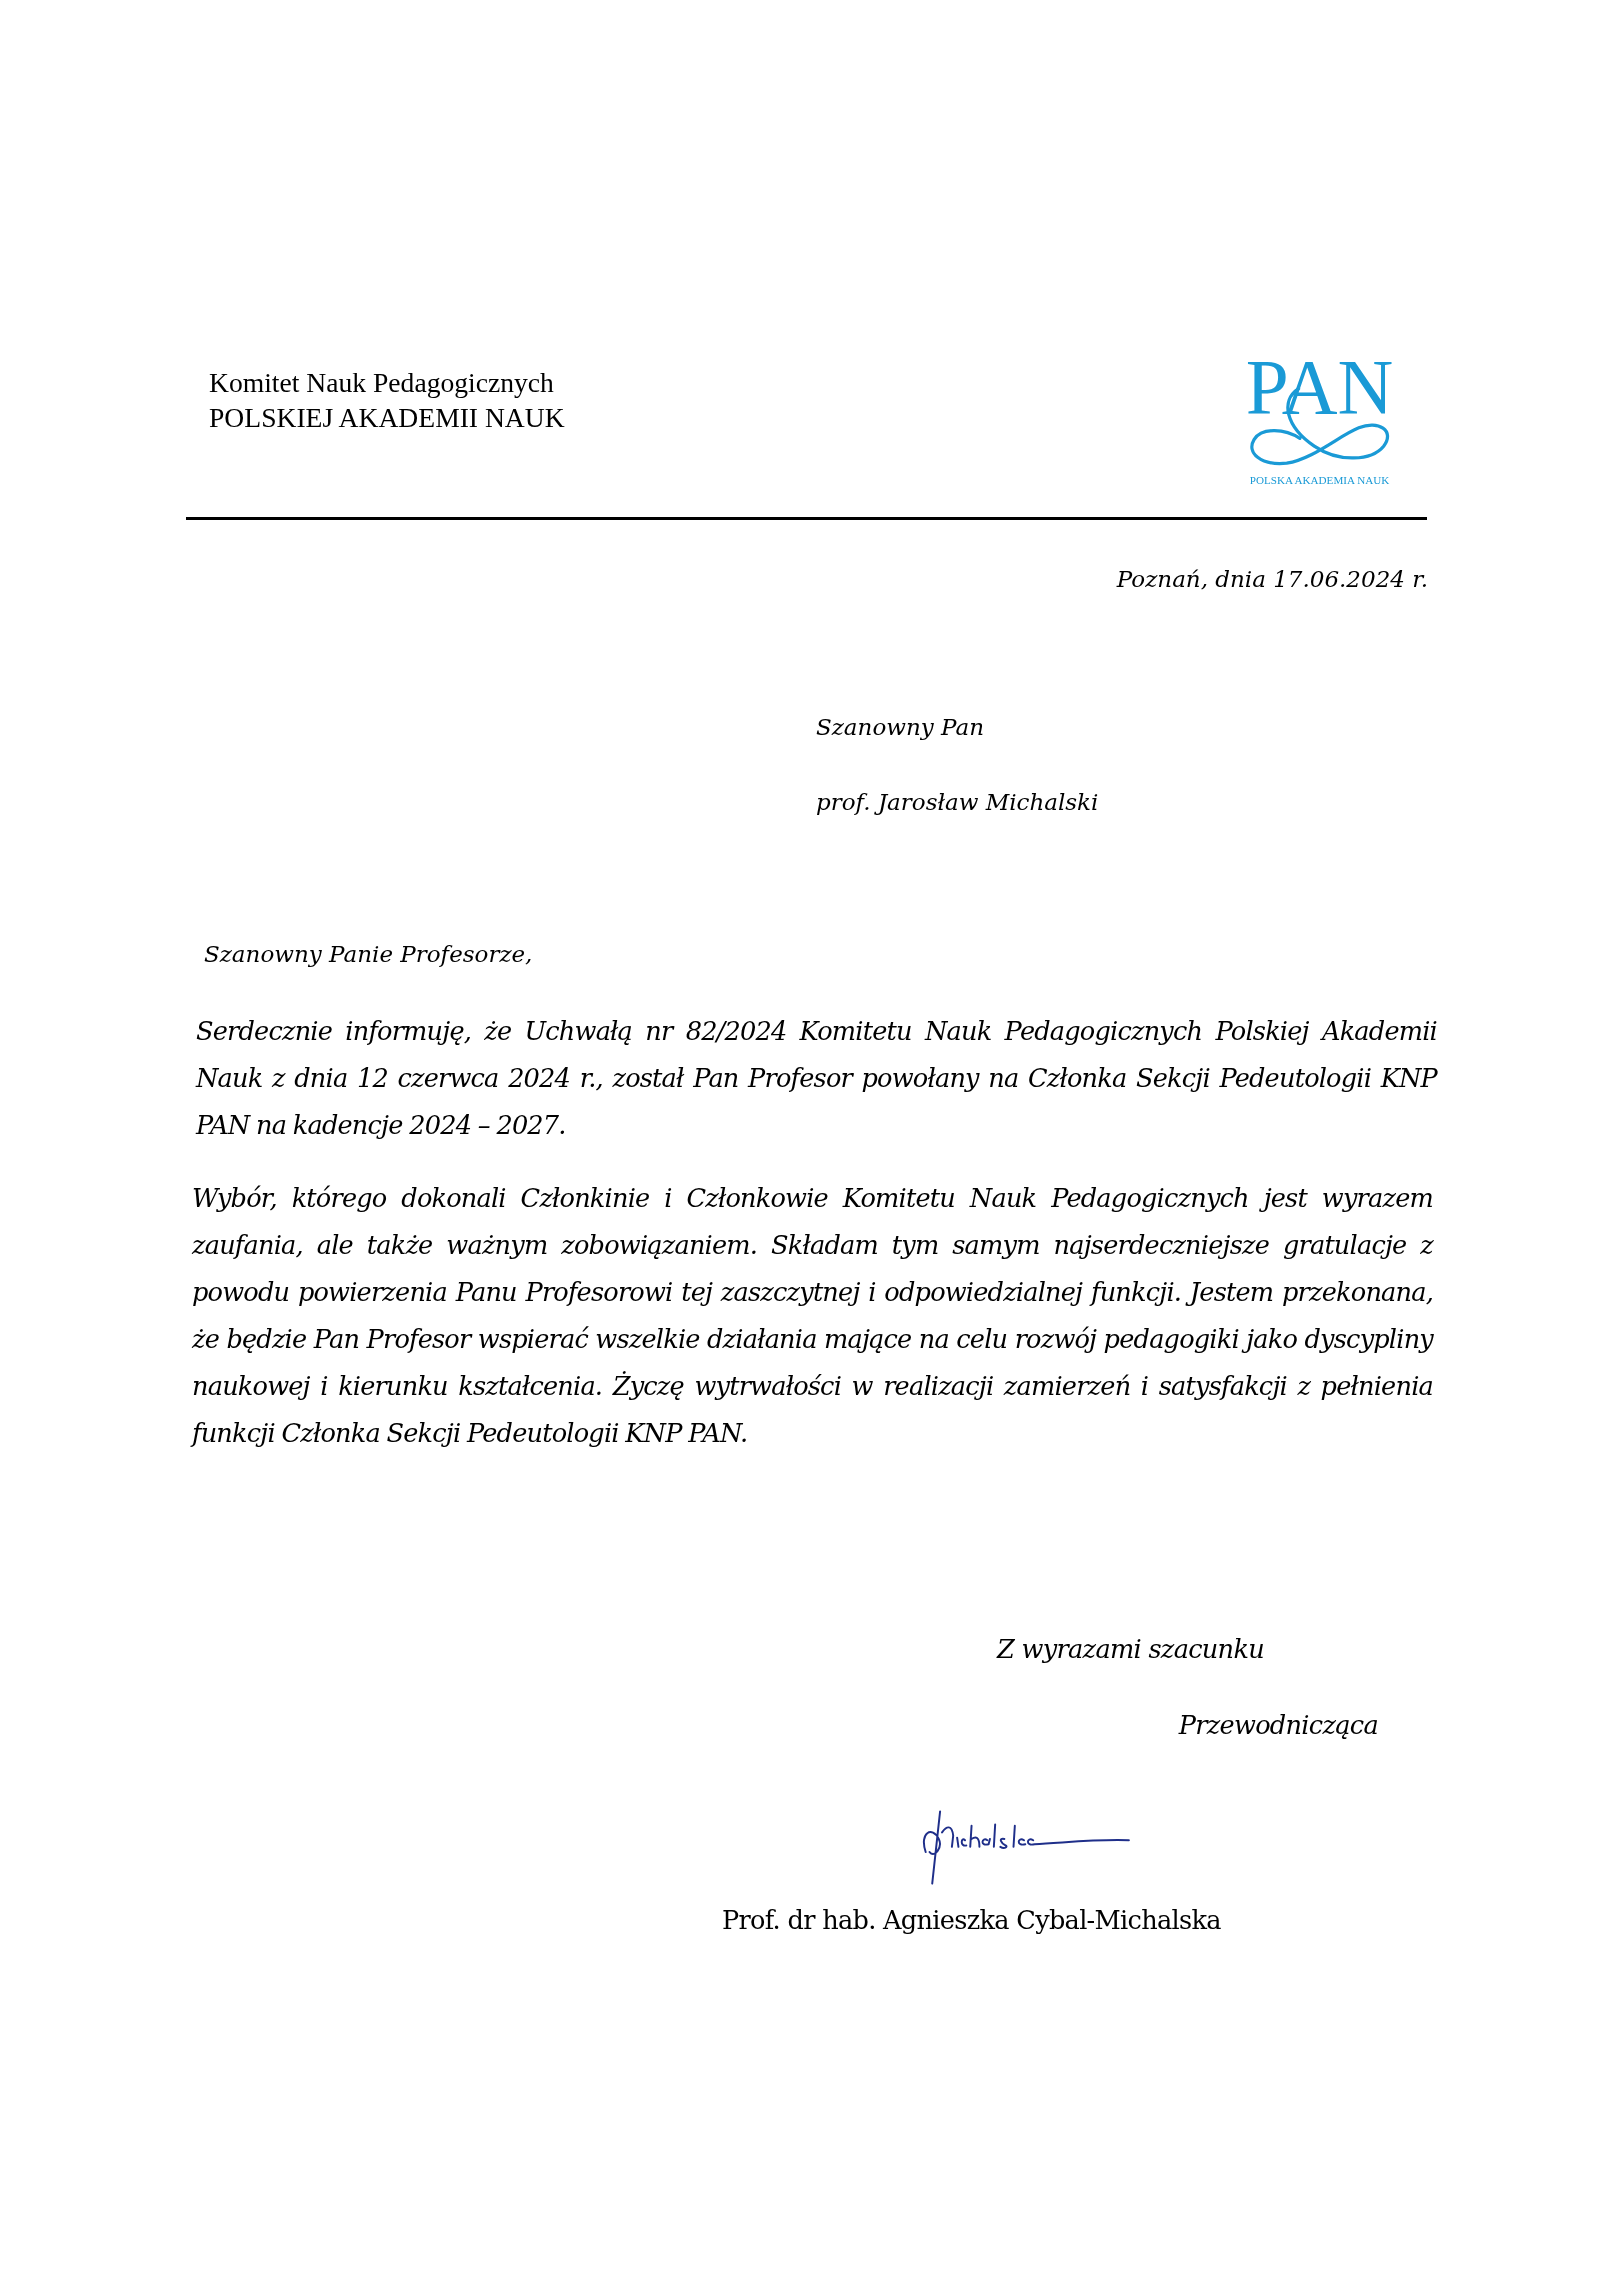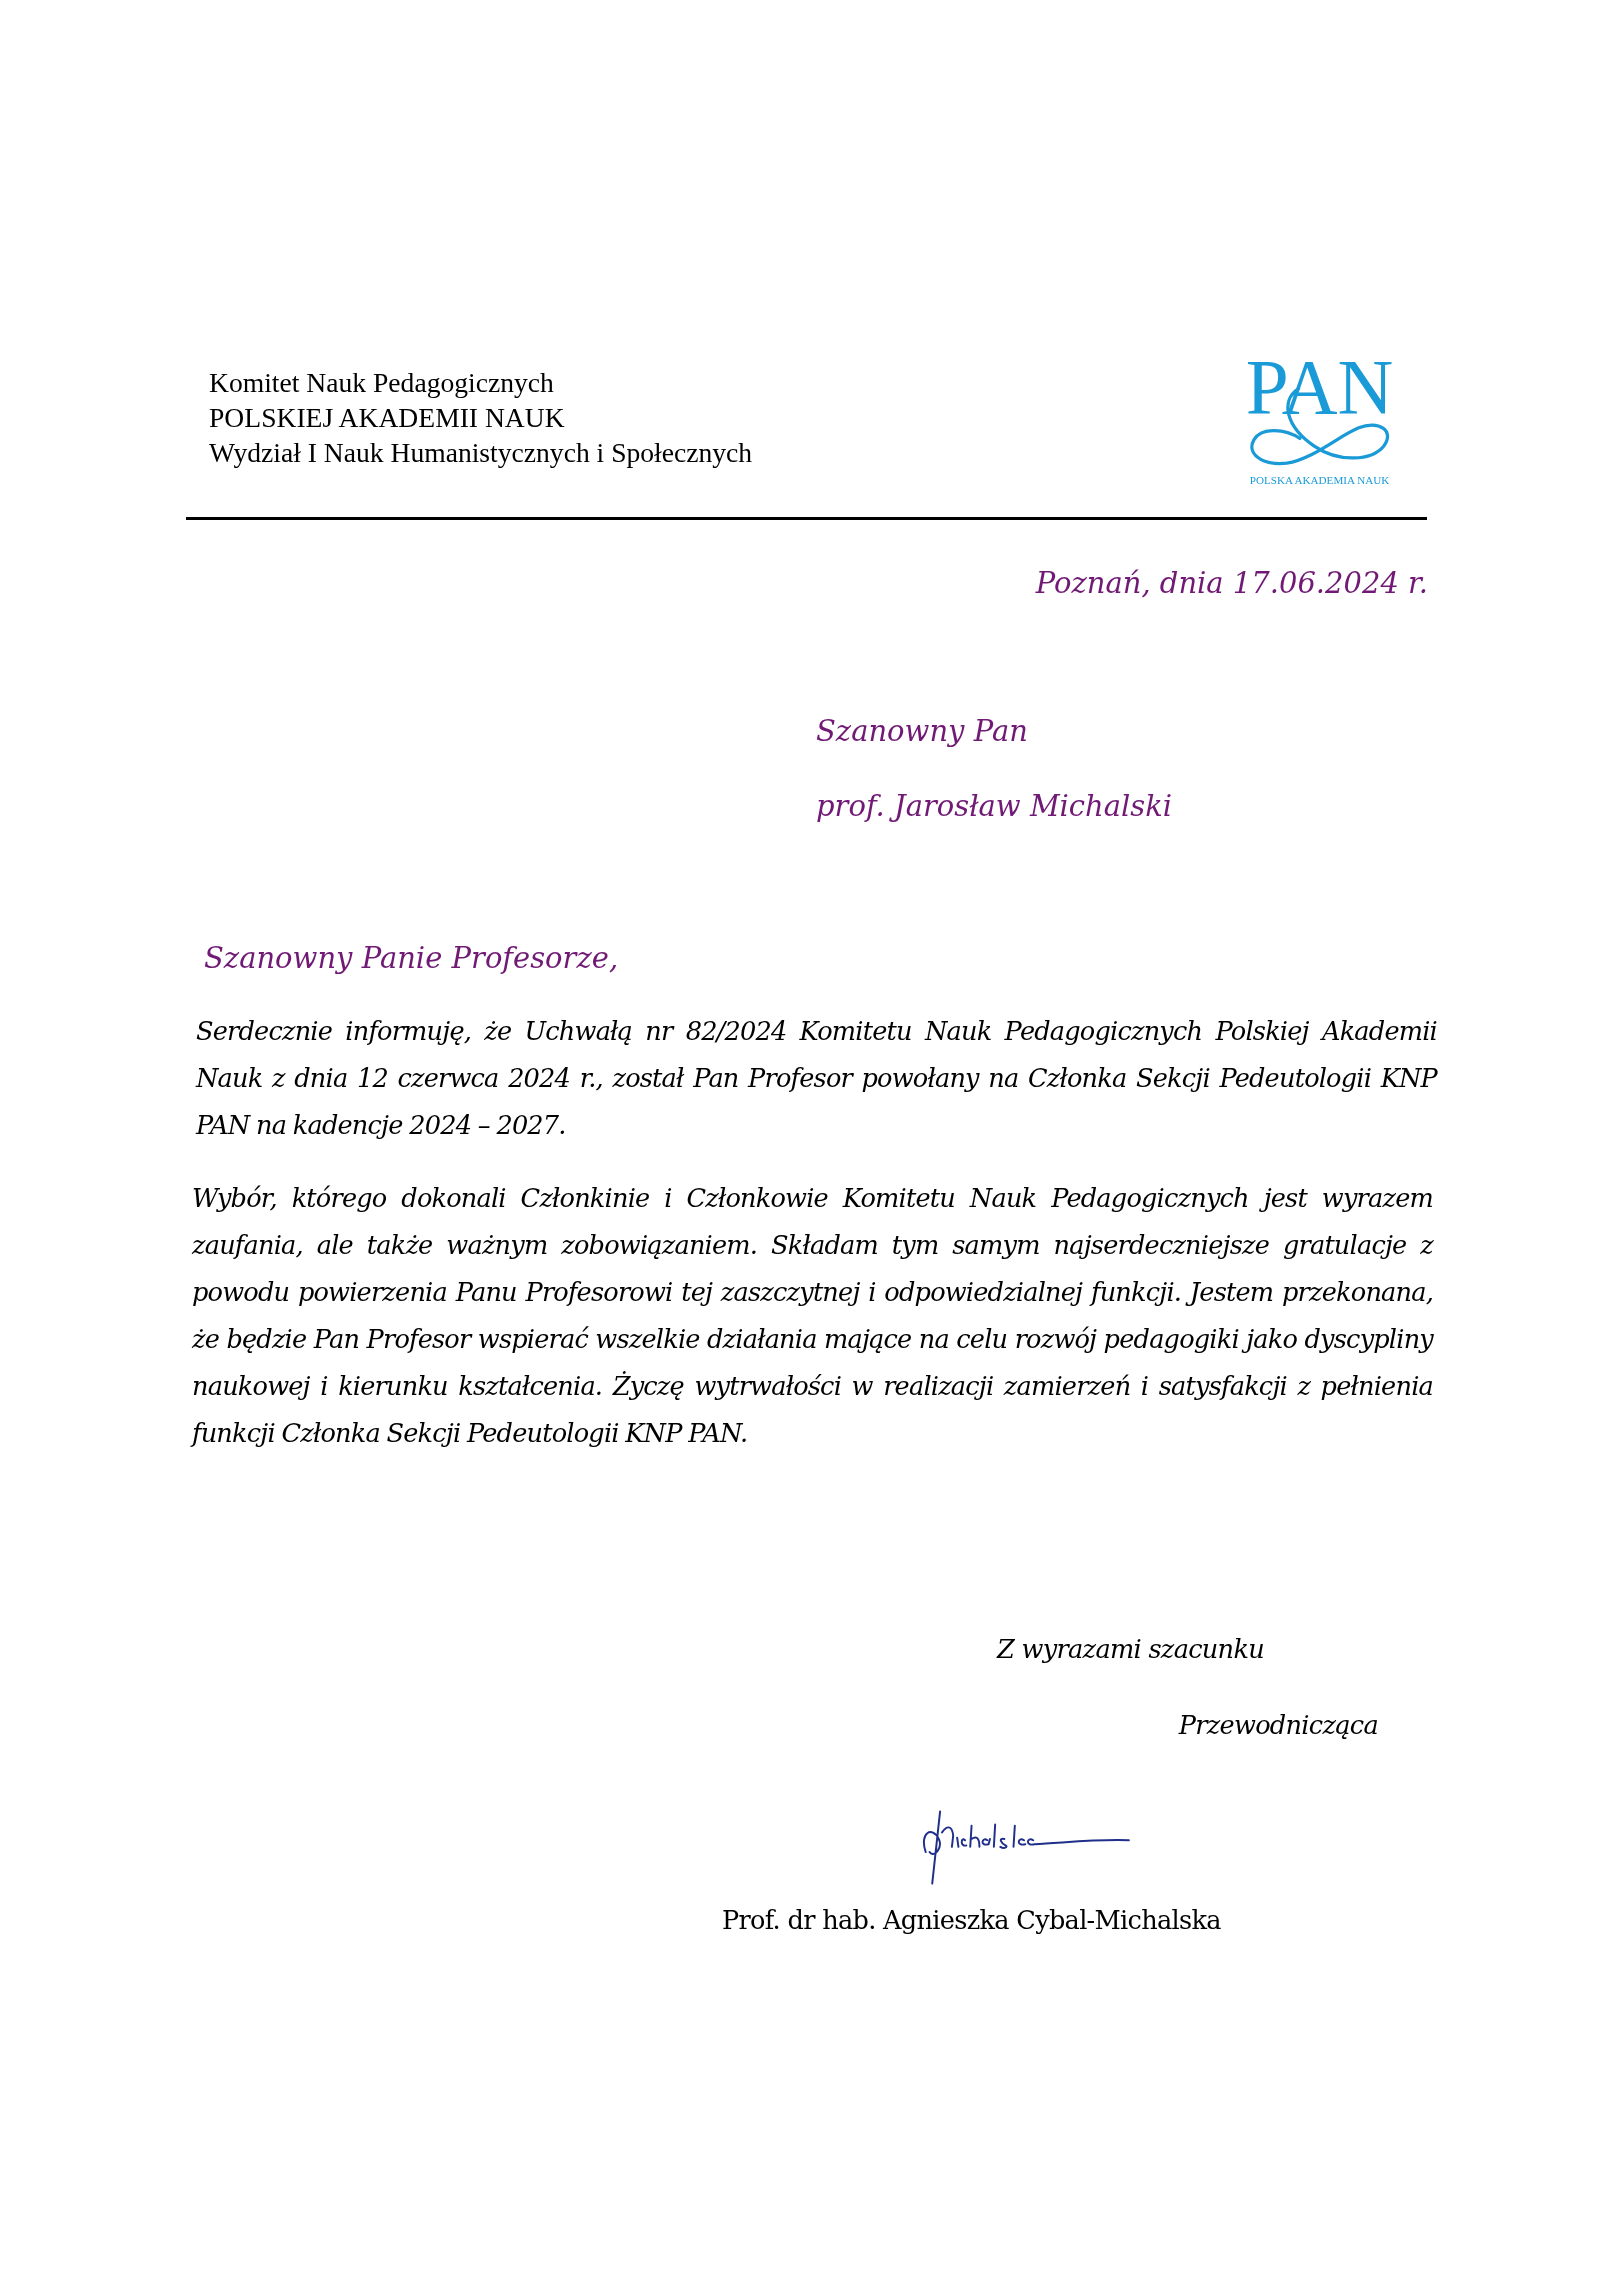--- a/index.html
+++ b/index.html
@@ -49,22 +49,22 @@
       top: 517px;
       width: 1241px;
       height: 2.6px;
       background: #000000;
     }
 
     
     .it {
       font-family: "DejaVu Serif", serif;
       font-style: italic;
-      font-size: 29px;
-      color: #701a75;
+      font-size: 23px;
+      color: #000000;
       white-space: nowrap;
       position: absolute;
     }
 
     .date-line {
       right: 193px;
       top: 566px;
     }
 
     .addressee-salutation { left: 816px; top: 714px; }
@@ -124,21 +124,20 @@
     }
   </style>
 </head>
 <body>
 
 <div class="page">
 
   <div class="letterhead">
     <div>Komitet Nauk Pedagogicznych</div>
     <div>POLSKIEJ AKADEMII NAUK</div>
-    <div>Wydział I Nauk Humanistycznych i Społecznych</div>
   </div>
 
   <div class="logo">
     <svg width="171" height="144" viewBox="0 0 260 220">
       <text x="130" y="100" text-anchor="middle" font-family="Liberation Serif, serif" font-size="118" fill="#1a9ad6">PAN</text>
       <path d="M98 62 C 70 80, 78 120, 122 150 C 160 176, 210 172, 228 150 C 246 126, 220 110, 190 122 C 160 134, 120 170, 80 176 C 40 180, 18 160, 30 140 C 42 120, 78 124, 100 138" fill="none" stroke="#1a9ad6" stroke-width="5" stroke-linecap="round"></path>
       <text x="130" y="208" text-anchor="middle" font-family="Liberation Serif, serif" font-size="17" fill="#1a9ad6">POLSKA AKADEMIA NAUK</text>
     </svg>
   </div>
 

